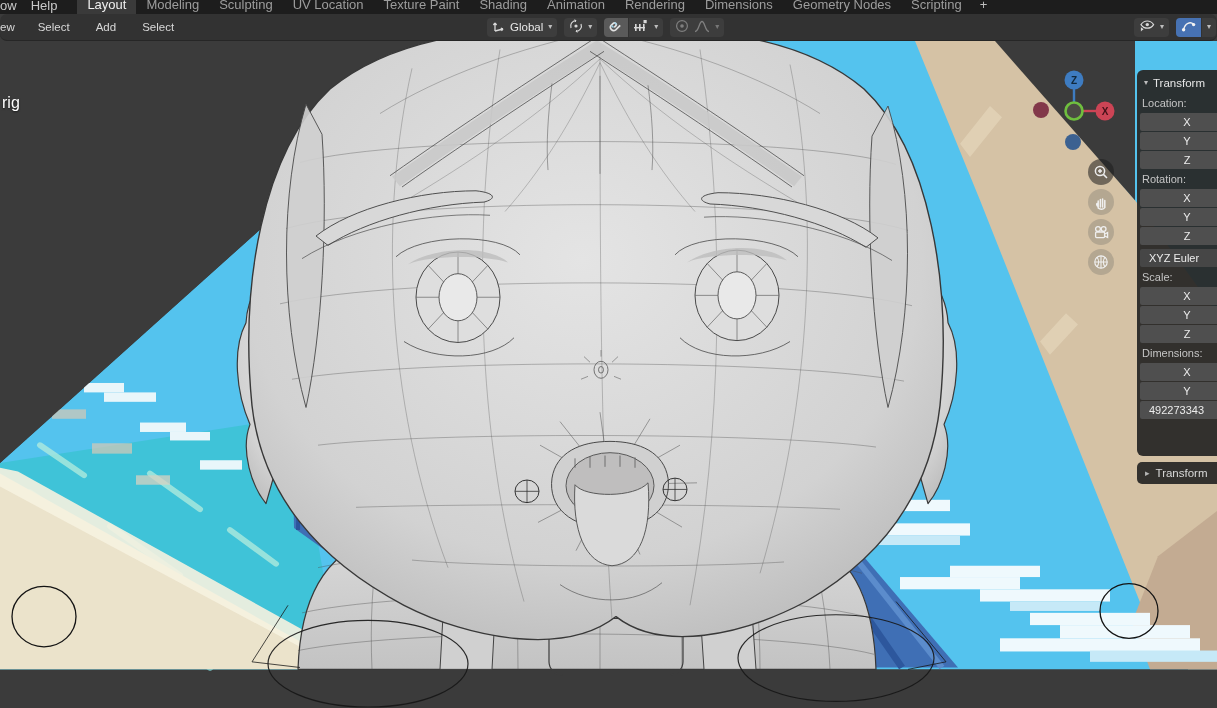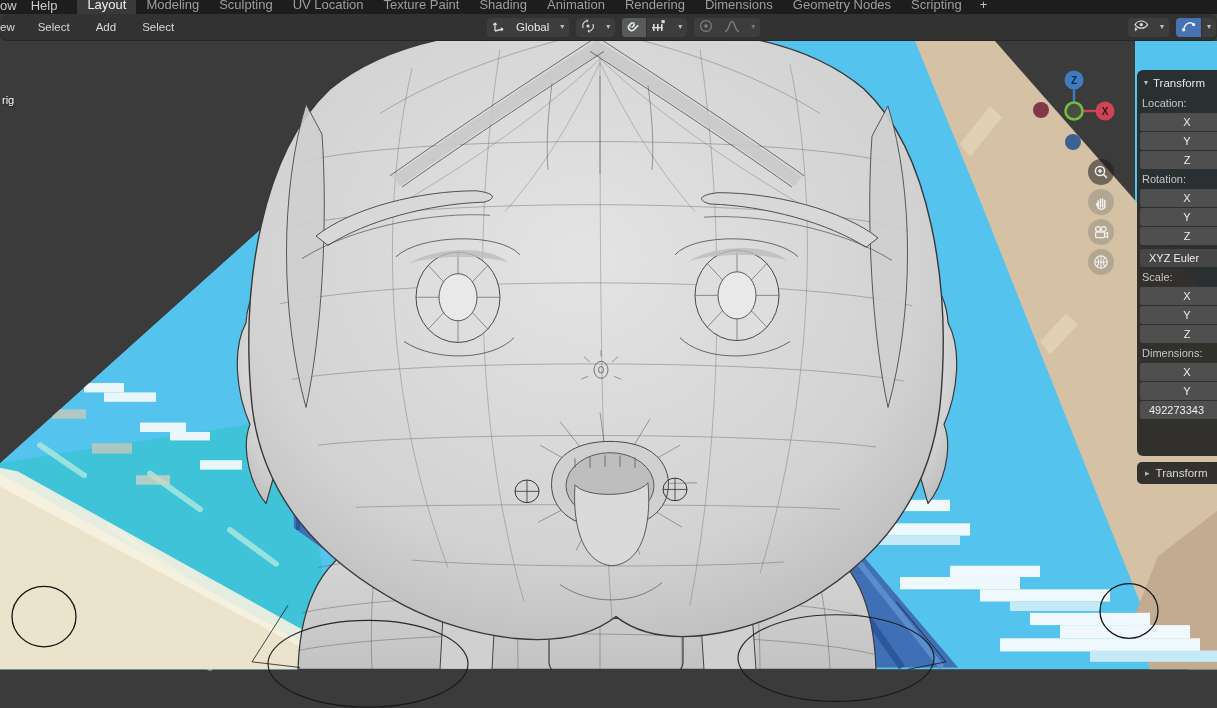--- a/index.html
+++ b/index.html
@@ -19,34 +19,34 @@
   
   .vheader { position:absolute; left:0; top:14px; width:1217px; height:27px; background:#323232;
     border-bottom:1px solid #262626; font-size:11.5px; color:#d8d8d8;border-radius:7px; }
   .vmenus { position:absolute; left:0; top:0; height:26px; display:flex; align-items:center; }
   .vmenu { padding:0 13px; }
   .vmenu:first-child { padding:0 10px 0 0; }
   .ctrls { position:absolute; top:3.5px; display:flex; gap:7px; align-items:center; }
   .ctrls.center { left:487px; }
   .ctrls.right { right:1px; }
   .cgroup { display:flex; align-items:center; height:19px; background:#3d3d3d; border-radius:4px;
-    padding:0 5px; gap:11px; }
+    padding:0 5px; gap:5px; }
   .cluster { display:flex; gap:1px; align-items:center; }
   .cluster .cgroup { border-radius:0; }
   .cluster .cgroup:first-child { border-radius:4px 0 0 4px; }
   .cluster .cgroup:last-child { border-radius:0 4px 4px 0; }
   .chev { font-size:8px; color:#bdbdbd; line-height:1; }
   .dim { opacity:.45; }
   .toggled-on { background:#5a5a5a; }
   .accent-on { background:#4772b3; }
   .glabel { color:#e8e8e8; }
 
   
   .scene { position:absolute; left:0; top:41px; }
-  .objlabel { position:absolute; left:2px; top:94px; font-size:11px; color:#ffffff;
+  .objlabel { position:absolute; left:2px; top:94px; font-size:16px; color:#ffffff;
     text-shadow:0 1px 2px rgba(0,0,0,.6); }
 
   
   .gizmo { position:absolute; left:1028px; top:70px; width:95px; height:95px; }
   .navbtn { position:absolute; width:26px; height:26px; border-radius:50%;
     background:rgba(148,140,126,.5); display:flex; align-items:center; justify-content:center; }
   .navbtn.darkbg { background:rgba(30,30,30,.55); }
 
   
   .npanel { position:absolute; left:1137px; top:70px; width:80px; height:386px;

